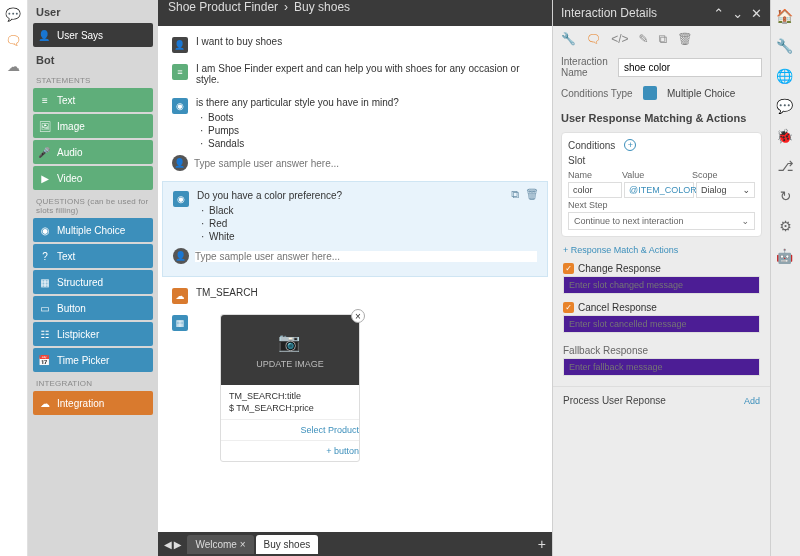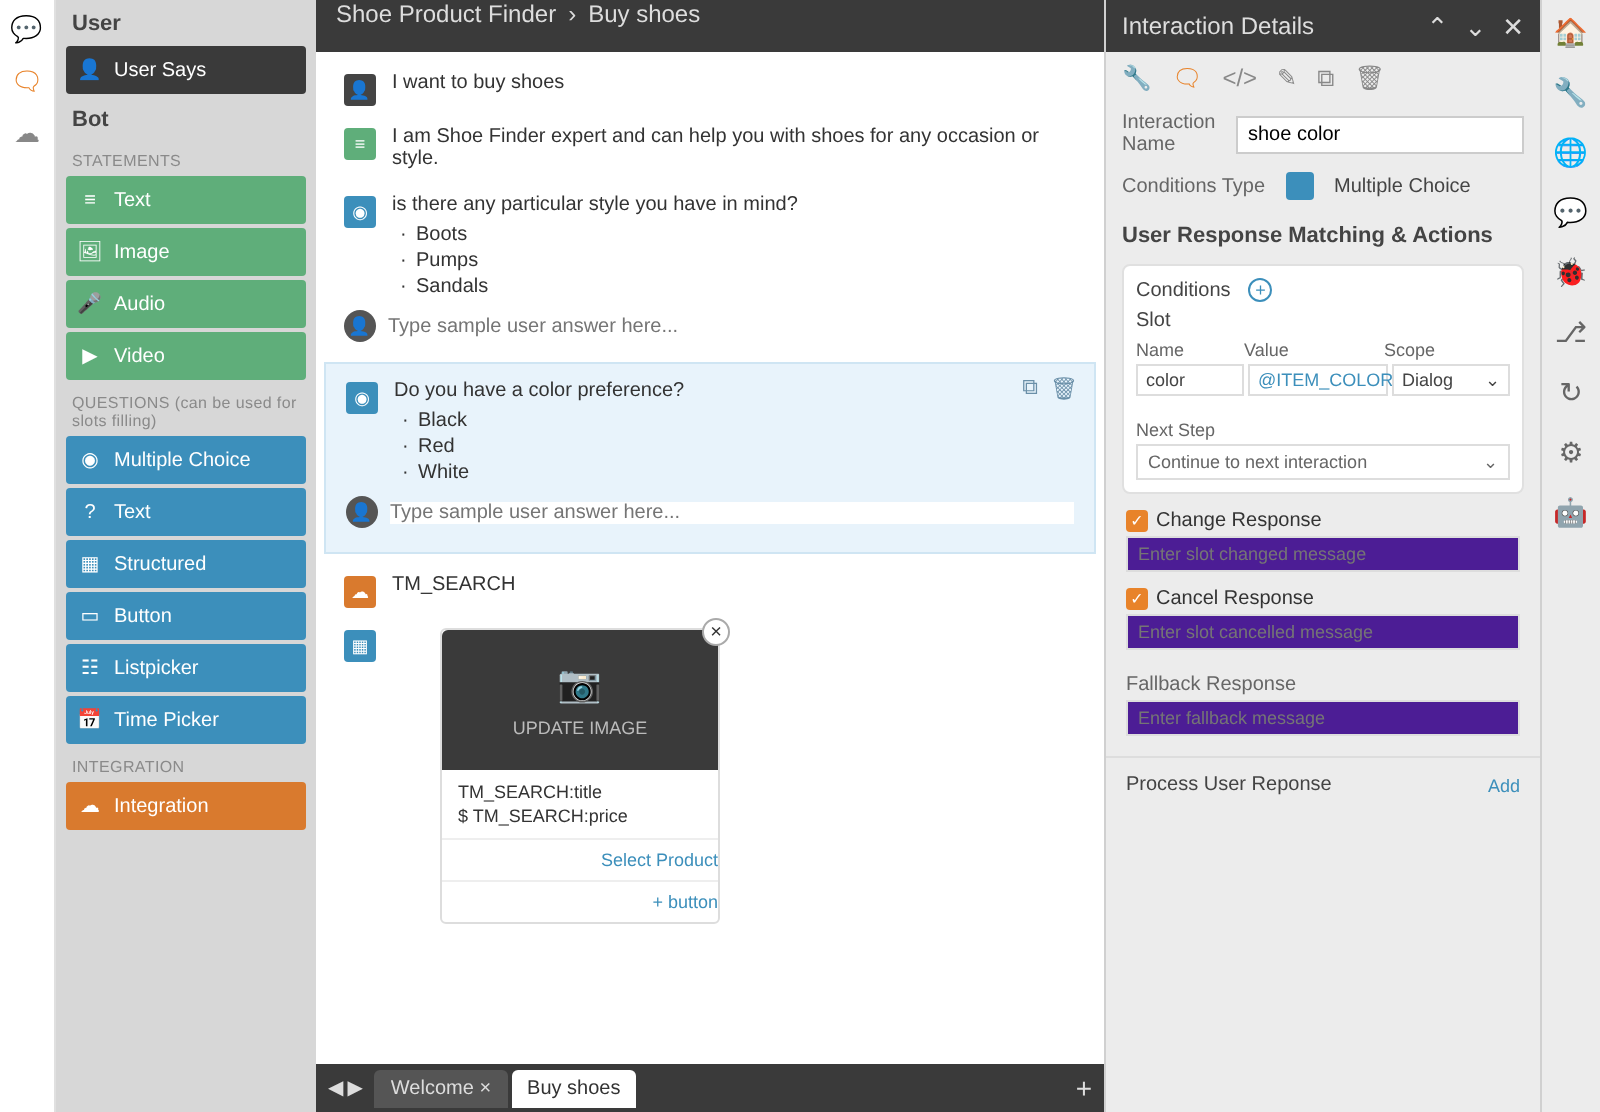--- a/index.html
+++ b/index.html
@@ -63,21 +63,21 @@
 .panel .ptitle{font-size:10px;color:#444;margin-bottom:4px;display:flex;align-items:flex-end;gap:9px}
 .panel .addc{width:12px;height:12px;border:1px solid #3c8fbb;border-radius:50%;color:#3c8fbb;display:flex;align-items:center;justify-content:center;font-size:9px}
 .panel .slothdr{display:flex;font-size:9px;color:#666;margin:4px 0 2px}
 .panel .slothdr>div:nth-child(1){width:54px}
 .panel .slothdr>div:nth-child(2){width:70px}
 .panel .slotrow{display:flex;font-size:9px;align-items:center;gap:2px}
 .panel .slotrow .cell{border:1px solid #ddd;padding:2px 4px;background:#fff}
 .panel .slotrow .cell:nth-child(1){width:54px}
 .panel .slotrow .cell:nth-child(2){width:70px;color:#3c8fbb}
 .panel .slotrow .cell:nth-child(3){flex:1;display:flex;justify-content:space-between}
-.panel .nstep{margin-top:12px;font-size:9px;color:#666}
+.panel .nstep{margin-top:2px;font-size:9px;color:#666}
 .panel .nstep .sel{border:1px solid #ddd;padding:3px 5px;margin-top:2px;background:#fff;display:flex;justify-content:space-between;font-size:9px}
 .linkline{color:#3c8fbb;font-size:9px;padding:4px 10px;cursor:pointer}
 .respblk{padding:4px 10px}
 .respblk .chk{display:flex;align-items:center;gap:4px;font-size:10px;color:#333;margin-bottom:2px}
 .respblk .chk .box{width:11px;height:11px;background:#e8832a;border-radius:2px;color:#fff;display:flex;align-items:center;justify-content:center;font-size:8px}
 .respblk input{width:100%;border:1px solid #ddd;padding:3px 5px;font-size:9px;color:#888;background:#4c1d95}
 .respblk .lbl{font-size:10px;color:#666;margin:4px 0 2px}
 .procrow{display:flex;justify-content:space-between;align-items:center;padding:8px 10px;border-top:1px solid #ddd;margin-top:6px}
 .procrow .add{color:#3c8fbb;font-size:9px;cursor:pointer}
 .rightrail{width:30px;background:#ececec;border-left:1px solid #d0d0d0;display:flex;flex-direction:column;align-items:center;padding-top:8px;gap:14px}
@@ -288,20 +288,21 @@
           </div>
       </div>
       <div class="nstep">
           <div>Next Step</div>
         <div class="sel">
             <span>Continue to next interaction</span>
             <span>⌄</span>
           </div>
       </div>
     </div>
+    <div class="linkline">+ Response Match &amp; Actions</div>
     <div class="respblk">
       <div class="chk">
           <span class="box">✓</span>
           <span>Change Response</span>
         </div>
       <input placeholder="Enter slot changed message" style="">
     </div>
     <div class="respblk">
       <div class="chk">
           <span class="box">✓</span>

